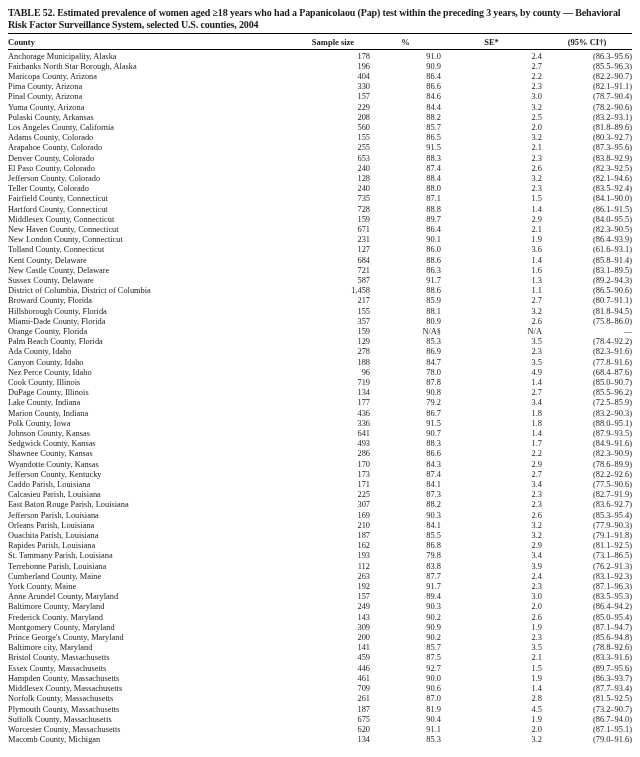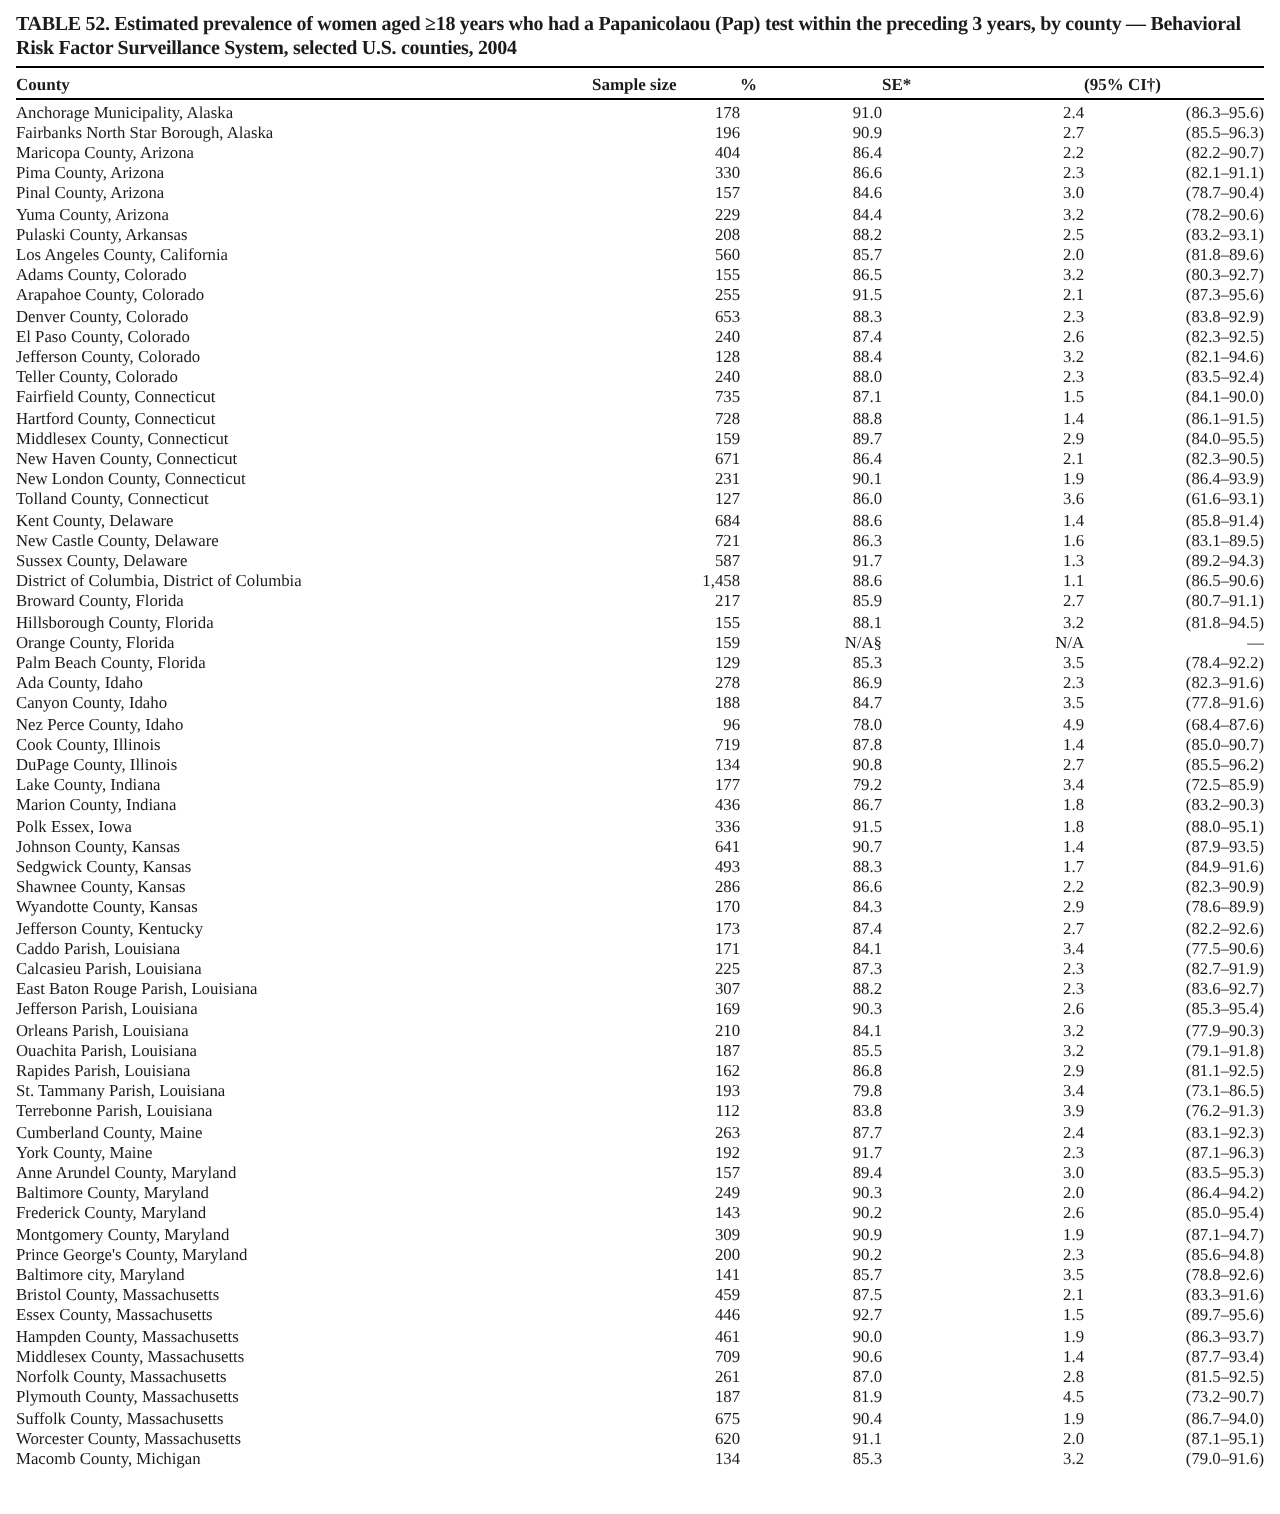--- a/index.html
+++ b/index.html
@@ -35,21 +35,21 @@
   table.data-table th {
     font-size: 8.5px;
     font-weight: 700;
     line-height: 10px;
     border-top: 1.2px solid #000;
     border-bottom: 1.2px solid #000;
     padding: 2.5px 0 2.5px 0;
     white-space: nowrap;
   }
   table.data-table th.c-county { text-align: left; }
-  table.data-table th.c-num { text-align: left; }
+  table.data-table th.c-num { text-align: center; }
   table.data-table td {
     font-size: 8.4px;
     line-height: 10.2px;
     padding: 0;
     white-space: nowrap;
     overflow: hidden;
   }
   table.data-table td.c-num { text-align: right; }
   table.data-table tbody tr:first-child td { padding-top: 1.5px; }
 </style>
@@ -253,20 +253,27 @@
           <td class="c-num">(80.7–91.1)</td>
         </tr>
         <tr>
           <td>Hillsborough County, Florida</td>
           <td class="c-num">155</td>
           <td class="c-num">88.1</td>
           <td class="c-num">3.2</td>
           <td class="c-num">(81.8–94.5)</td>
         </tr>
         <tr>
+          <td>Miami-Dade County, Florida</td>
+          <td class="c-num">357</td>
+          <td class="c-num">80.9</td>
+          <td class="c-num">2.6</td>
+          <td class="c-num">(75.8–86.0)</td>
+        </tr>
+        <tr>
           <td>Orange County, Florida</td>
           <td class="c-num">159</td>
           <td class="c-num">N/A§</td>
           <td class="c-num">N/A</td>
           <td class="c-num">—</td>
         </tr>
         <tr>
           <td>Palm Beach County, Florida</td>
           <td class="c-num">129</td>
           <td class="c-num">85.3</td>
@@ -316,21 +323,21 @@
           <td class="c-num">(72.5–85.9)</td>
         </tr>
         <tr>
           <td>Marion County, Indiana</td>
           <td class="c-num">436</td>
           <td class="c-num">86.7</td>
           <td class="c-num">1.8</td>
           <td class="c-num">(83.2–90.3)</td>
         </tr>
         <tr>
-          <td>Polk Essex, Iowa</td>
+          <td>Polk County, Iowa</td>
           <td class="c-num">336</td>
           <td class="c-num">91.5</td>
           <td class="c-num">1.8</td>
           <td class="c-num">(88.0–95.1)</td>
         </tr>
         <tr>
           <td>Johnson County, Kansas</td>
           <td class="c-num">641</td>
           <td class="c-num">90.7</td>
           <td class="c-num">1.4</td>

